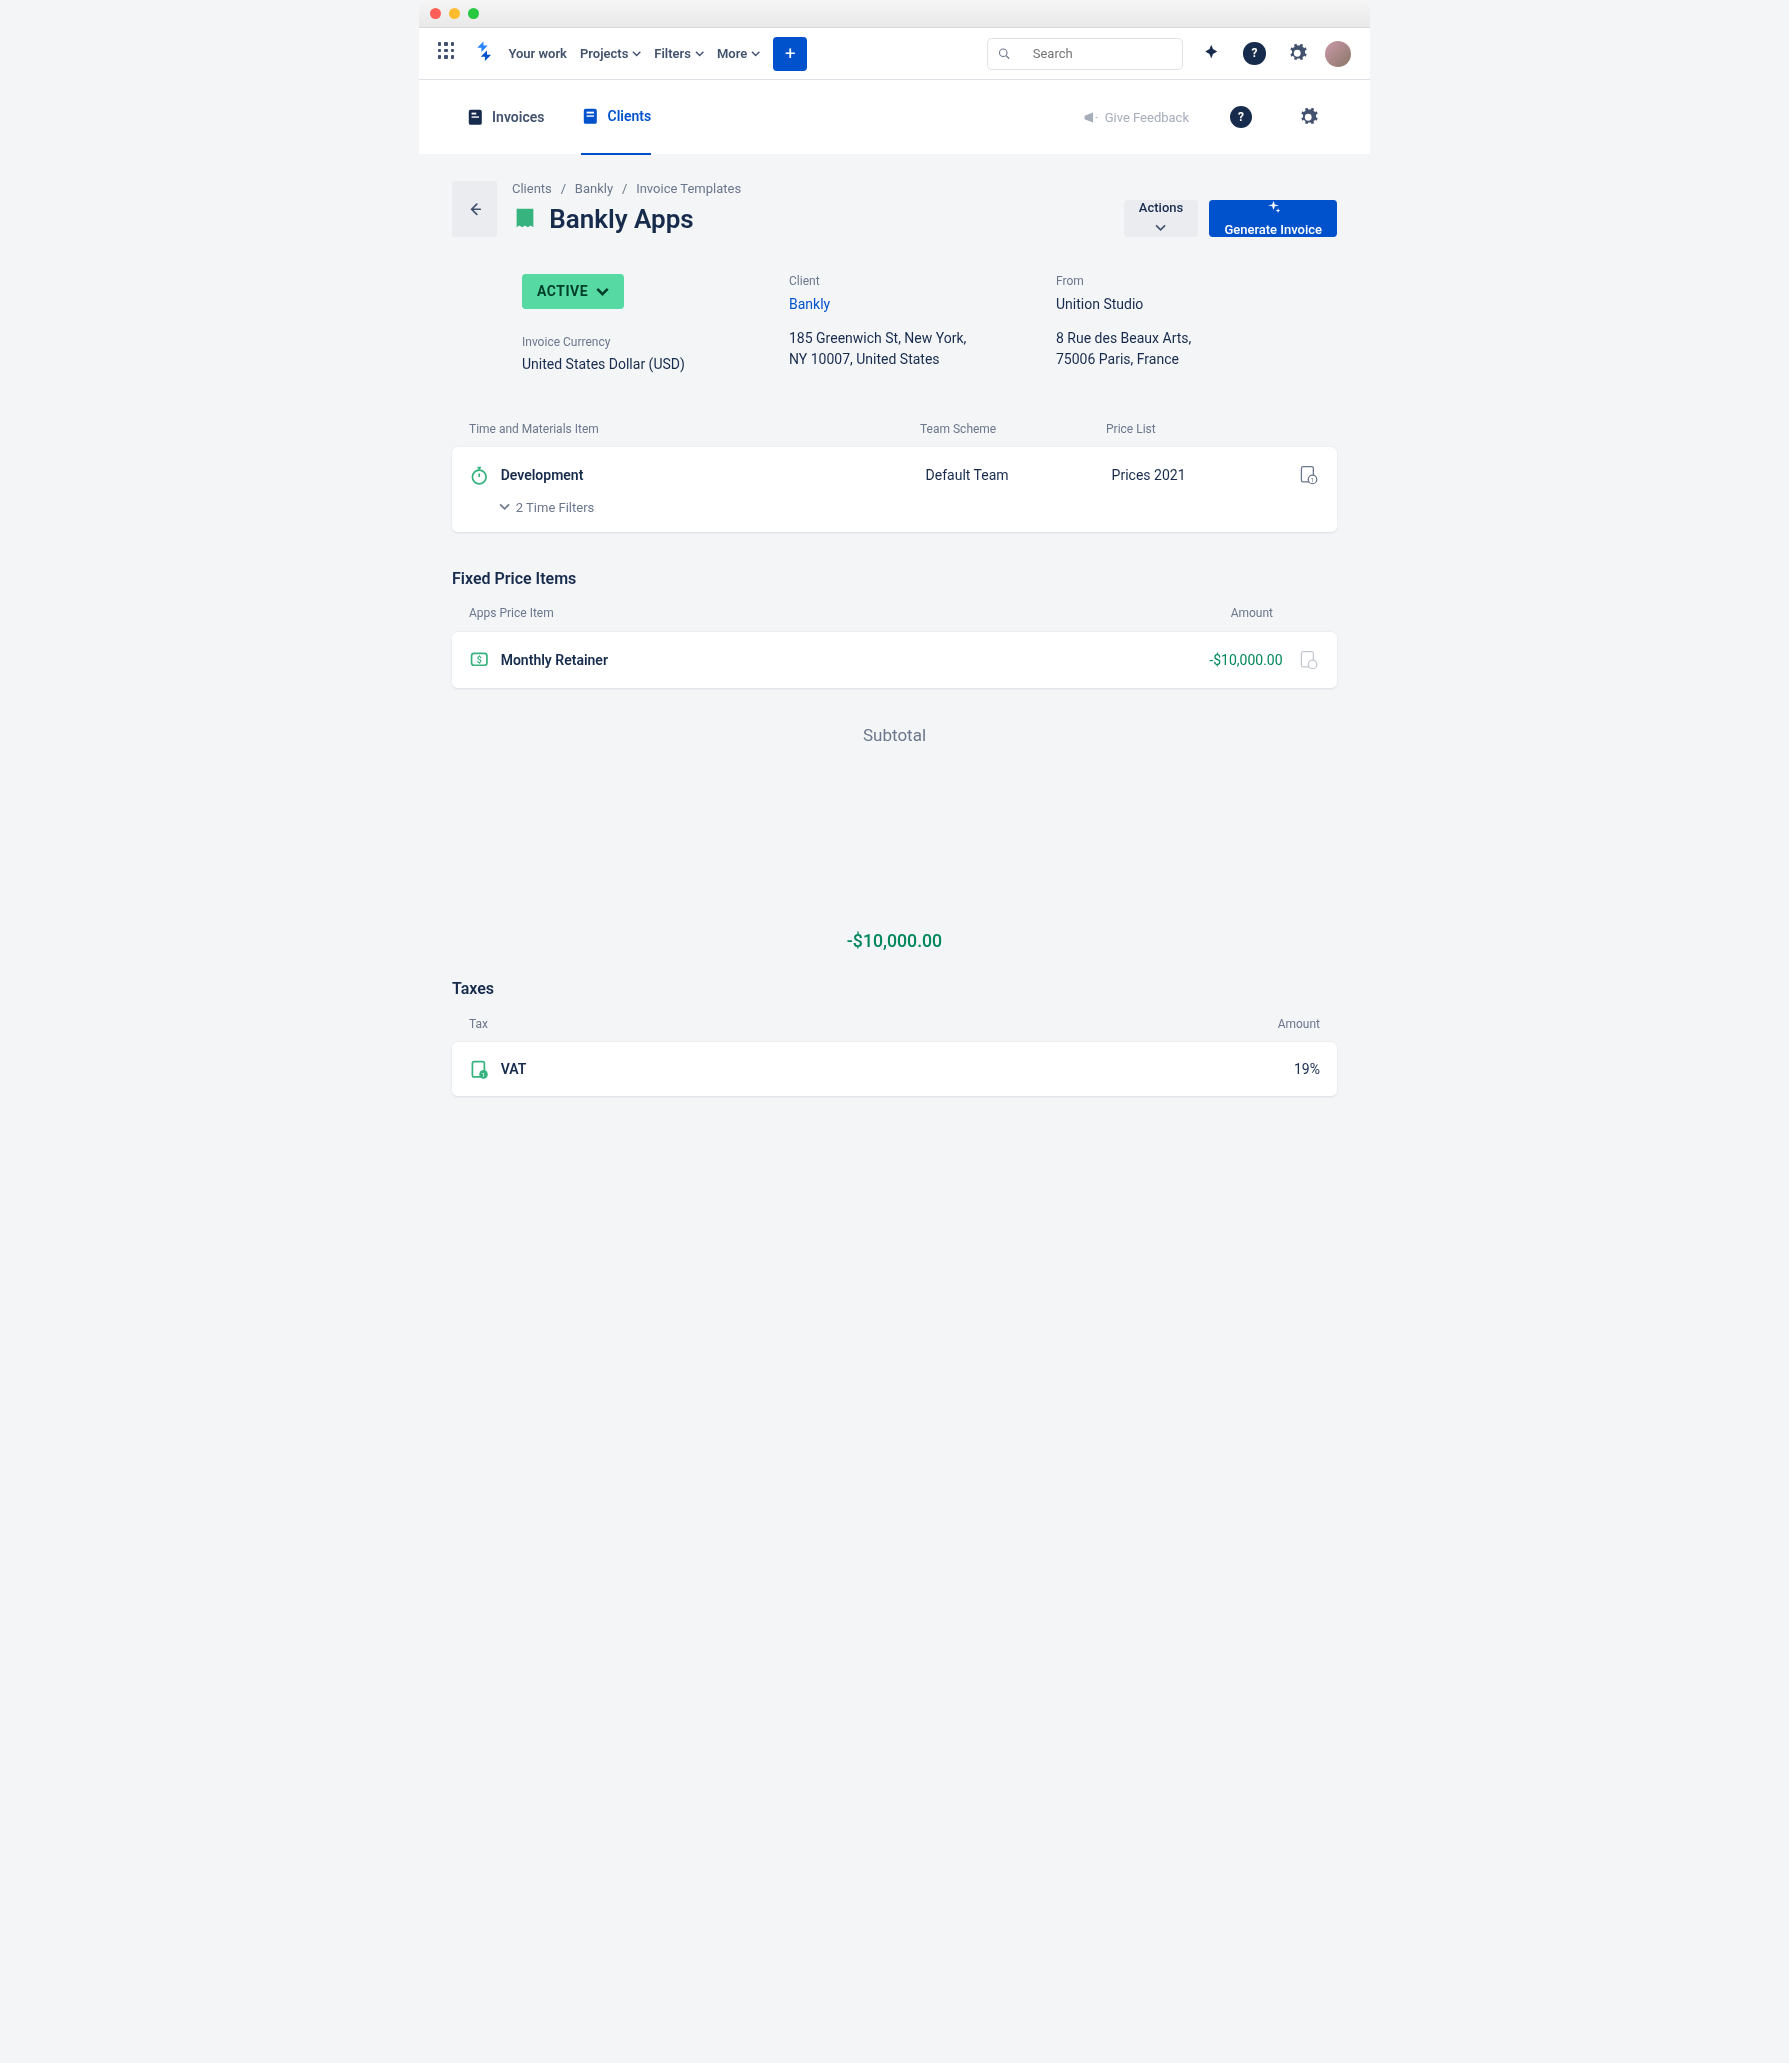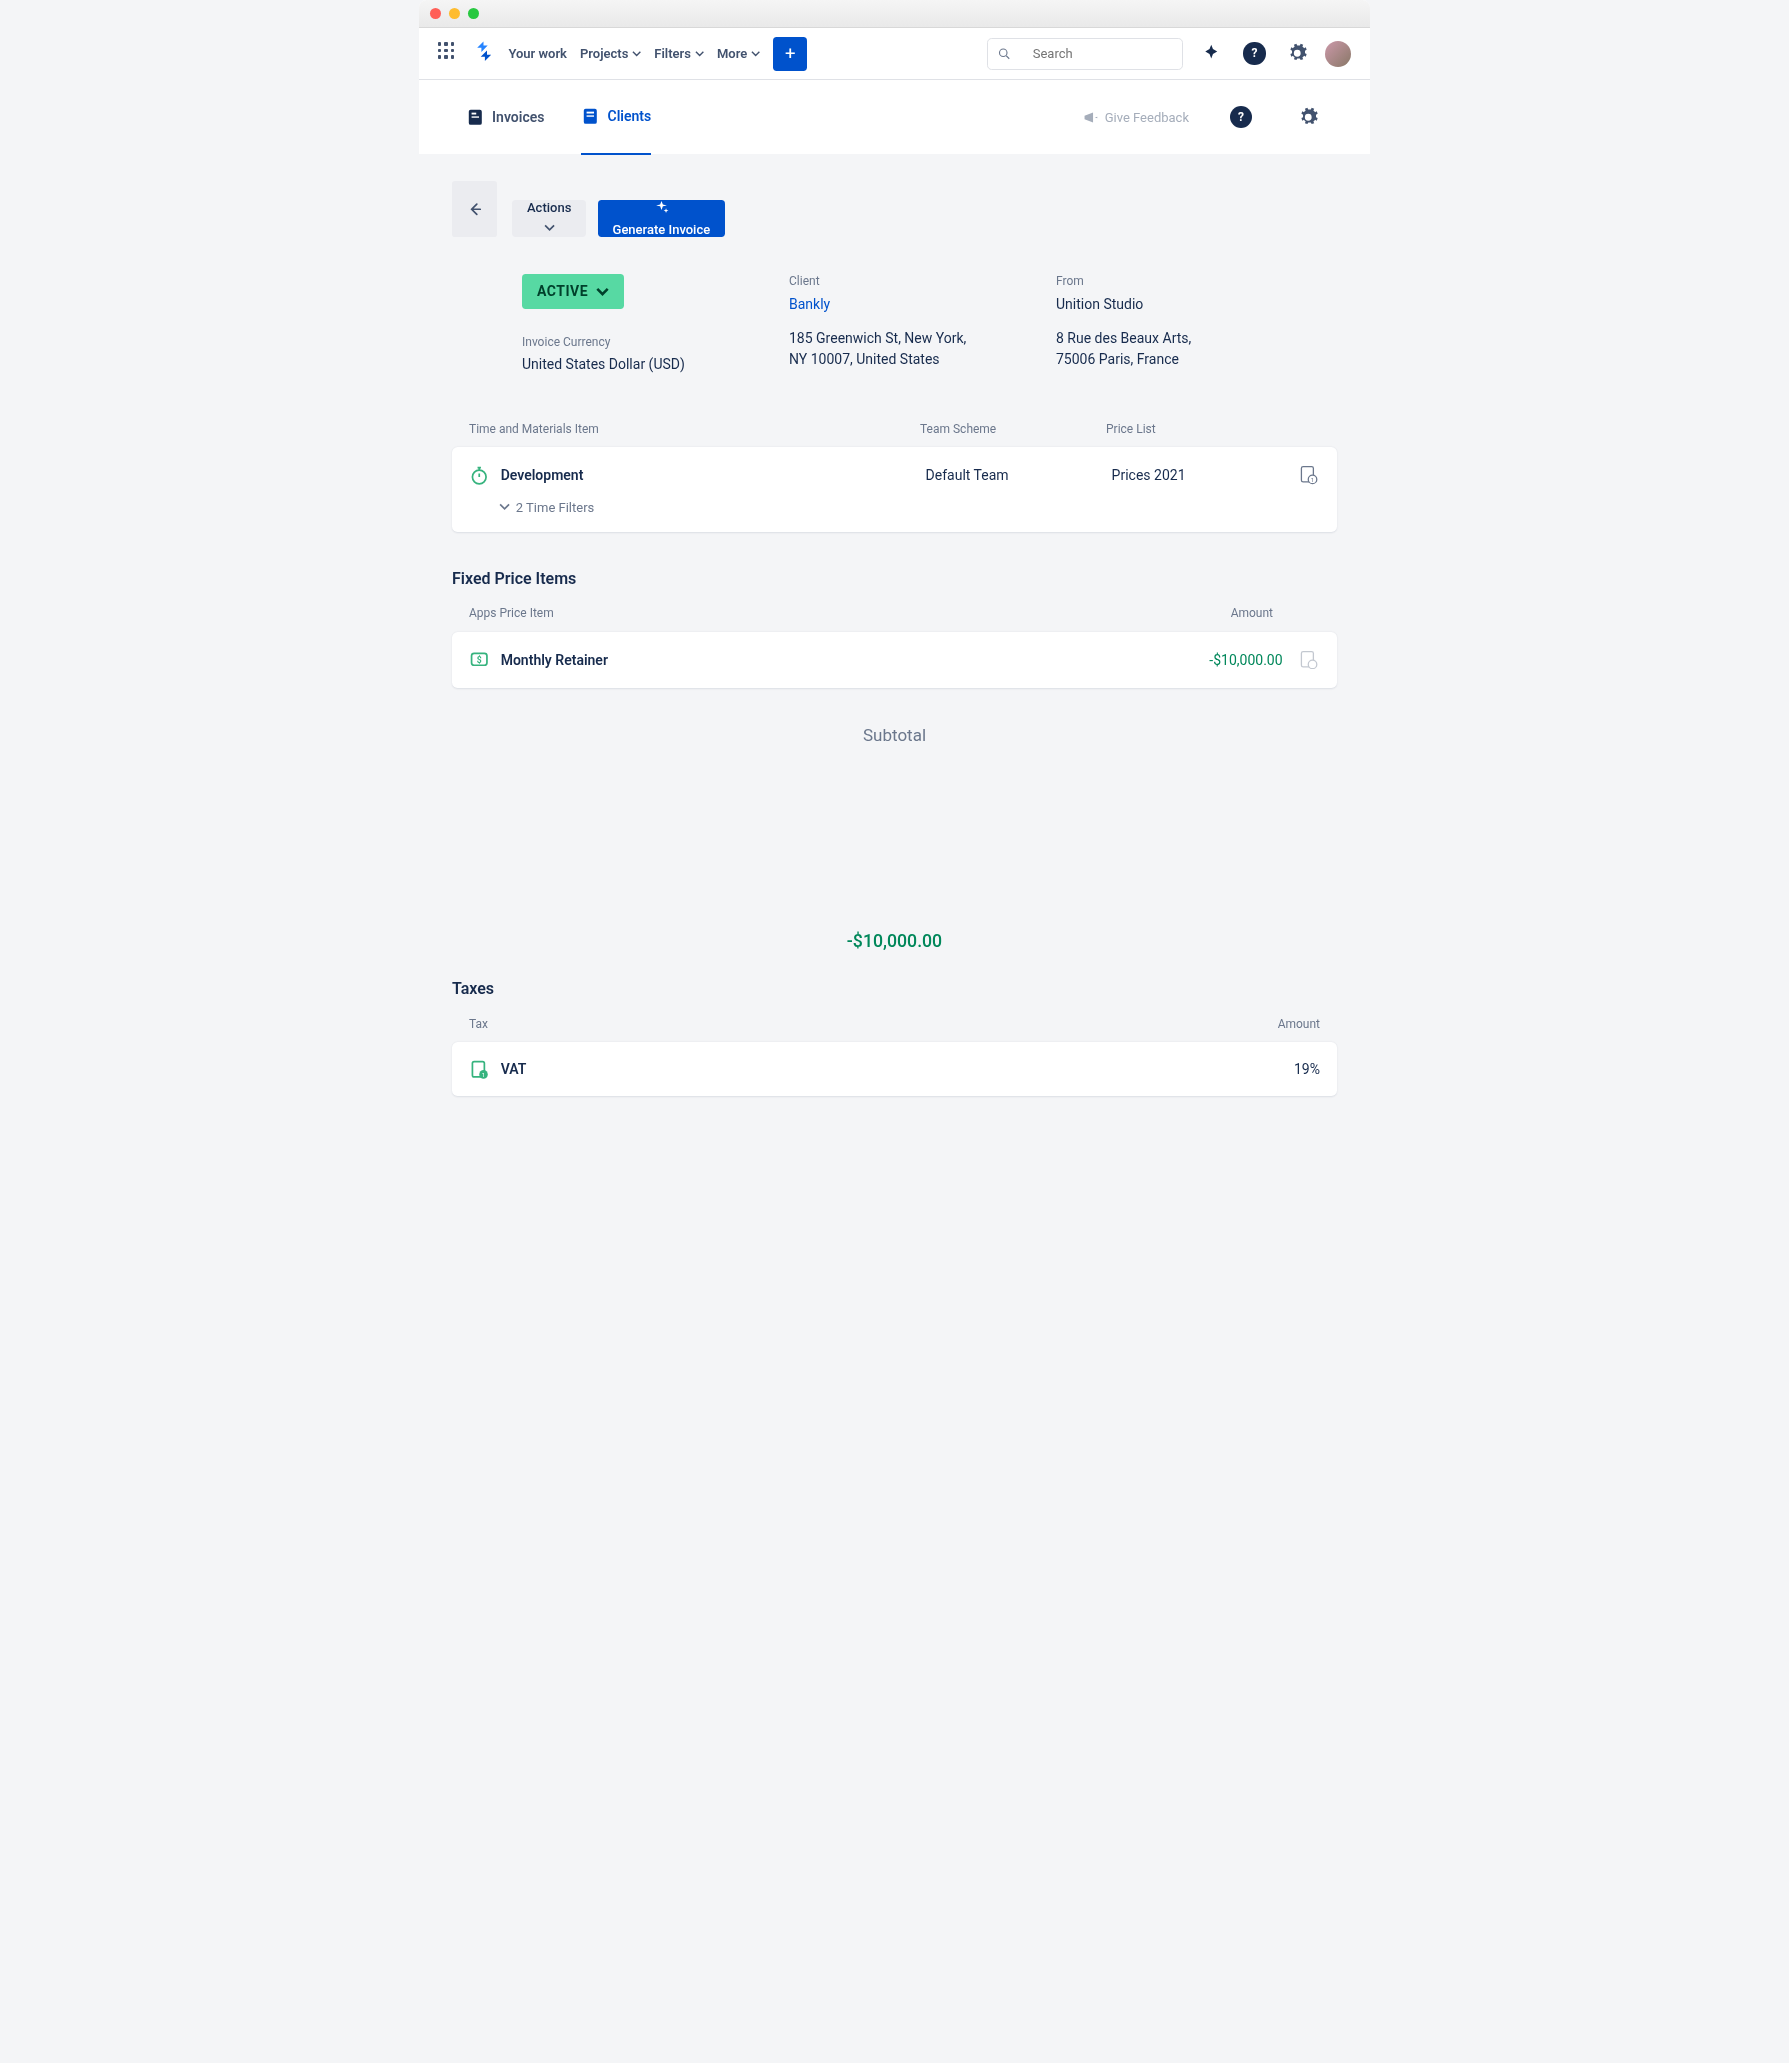--- a/index.html
+++ b/index.html
@@ -167,20 +167,35 @@
     </div>
   </div>
 
   <div class="content">
     <div class="header-row">
       <div class="back-btn">
         <svg width="20.5" height="20.5" viewBox="0 0 24 24">
             <path d="M15 6l-6 6 6 6M9 12h10" stroke="#42526e" stroke-width="2" fill="none" stroke-linecap="round"></path>
           </svg>
       </div>
+      <div class="header-main">
+        <div class="breadcrumb">
+          <span>Clients</span>
+          <span class="sep">/</span>
+          <span>Bankly</span>
+          <span class="sep">/</span>
+          <span>Invoice Templates</span>
+        </div>
+        <div class="page-title">
+          <svg class="title-icon" viewBox="0 0 28 28">
+              <path fill="#36b37e" d="M5 3h18v20l-3-2-3 2-3-2-3 2-3-2-3 2zM9 8h10v2H9zm0 5h6v2H9z"></path>
+            </svg>
+          <span>Bankly Apps</span>
+        </div>
+      </div>
       <div class="header-actions">
         <div class="btn btn-secondary">
           <span>Actions</span>
           <svg width="11.2" height="11.2" viewBox="0 0 10 10">
               <path d="M1 3l4 4 4-4" stroke="#42526e" stroke-width="1.5" fill="none"></path>
             </svg>
         </div>
         <div class="btn btn-primary">
           <svg width="15" height="15" viewBox="0 0 16 16">
               <path fill="#fff" d="M8 1l1.5 4L14 6l-4.5 1L8 11l-1.5-4L2 6l4.5-1zm5 8l.7 2 2 .7-2 .7-.7 2-.7-2-2-.7 2-.7z"></path>

